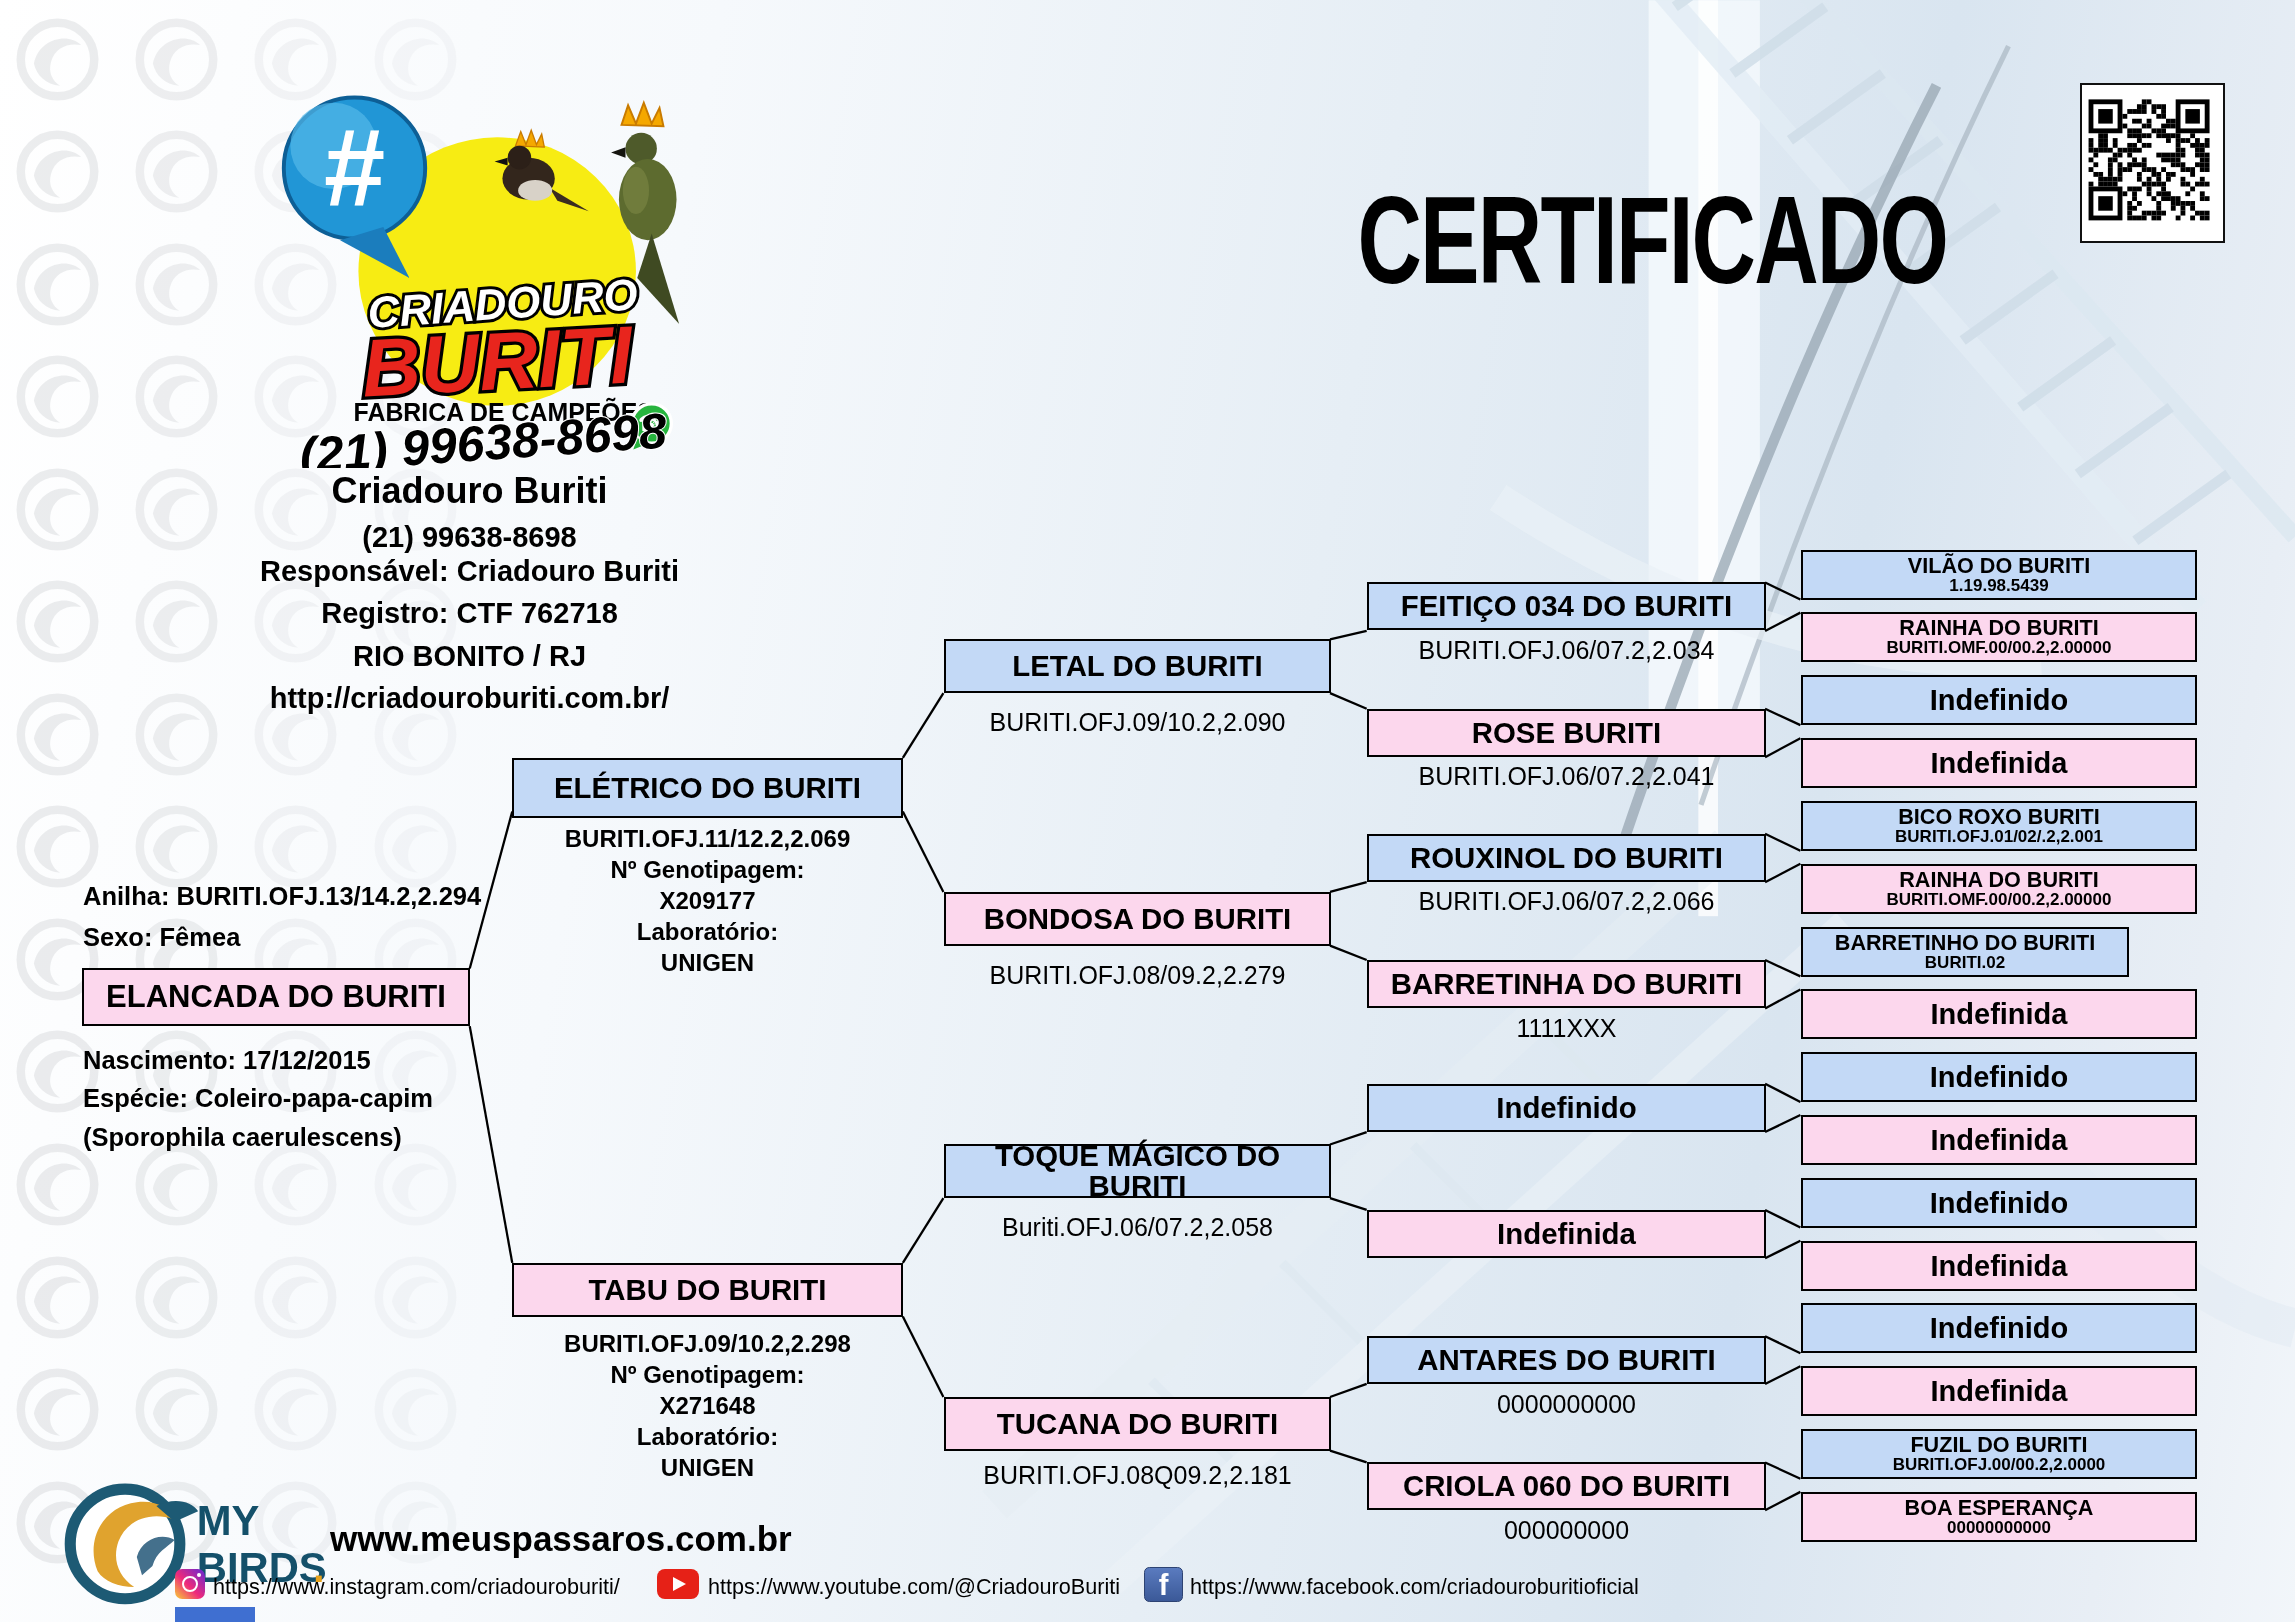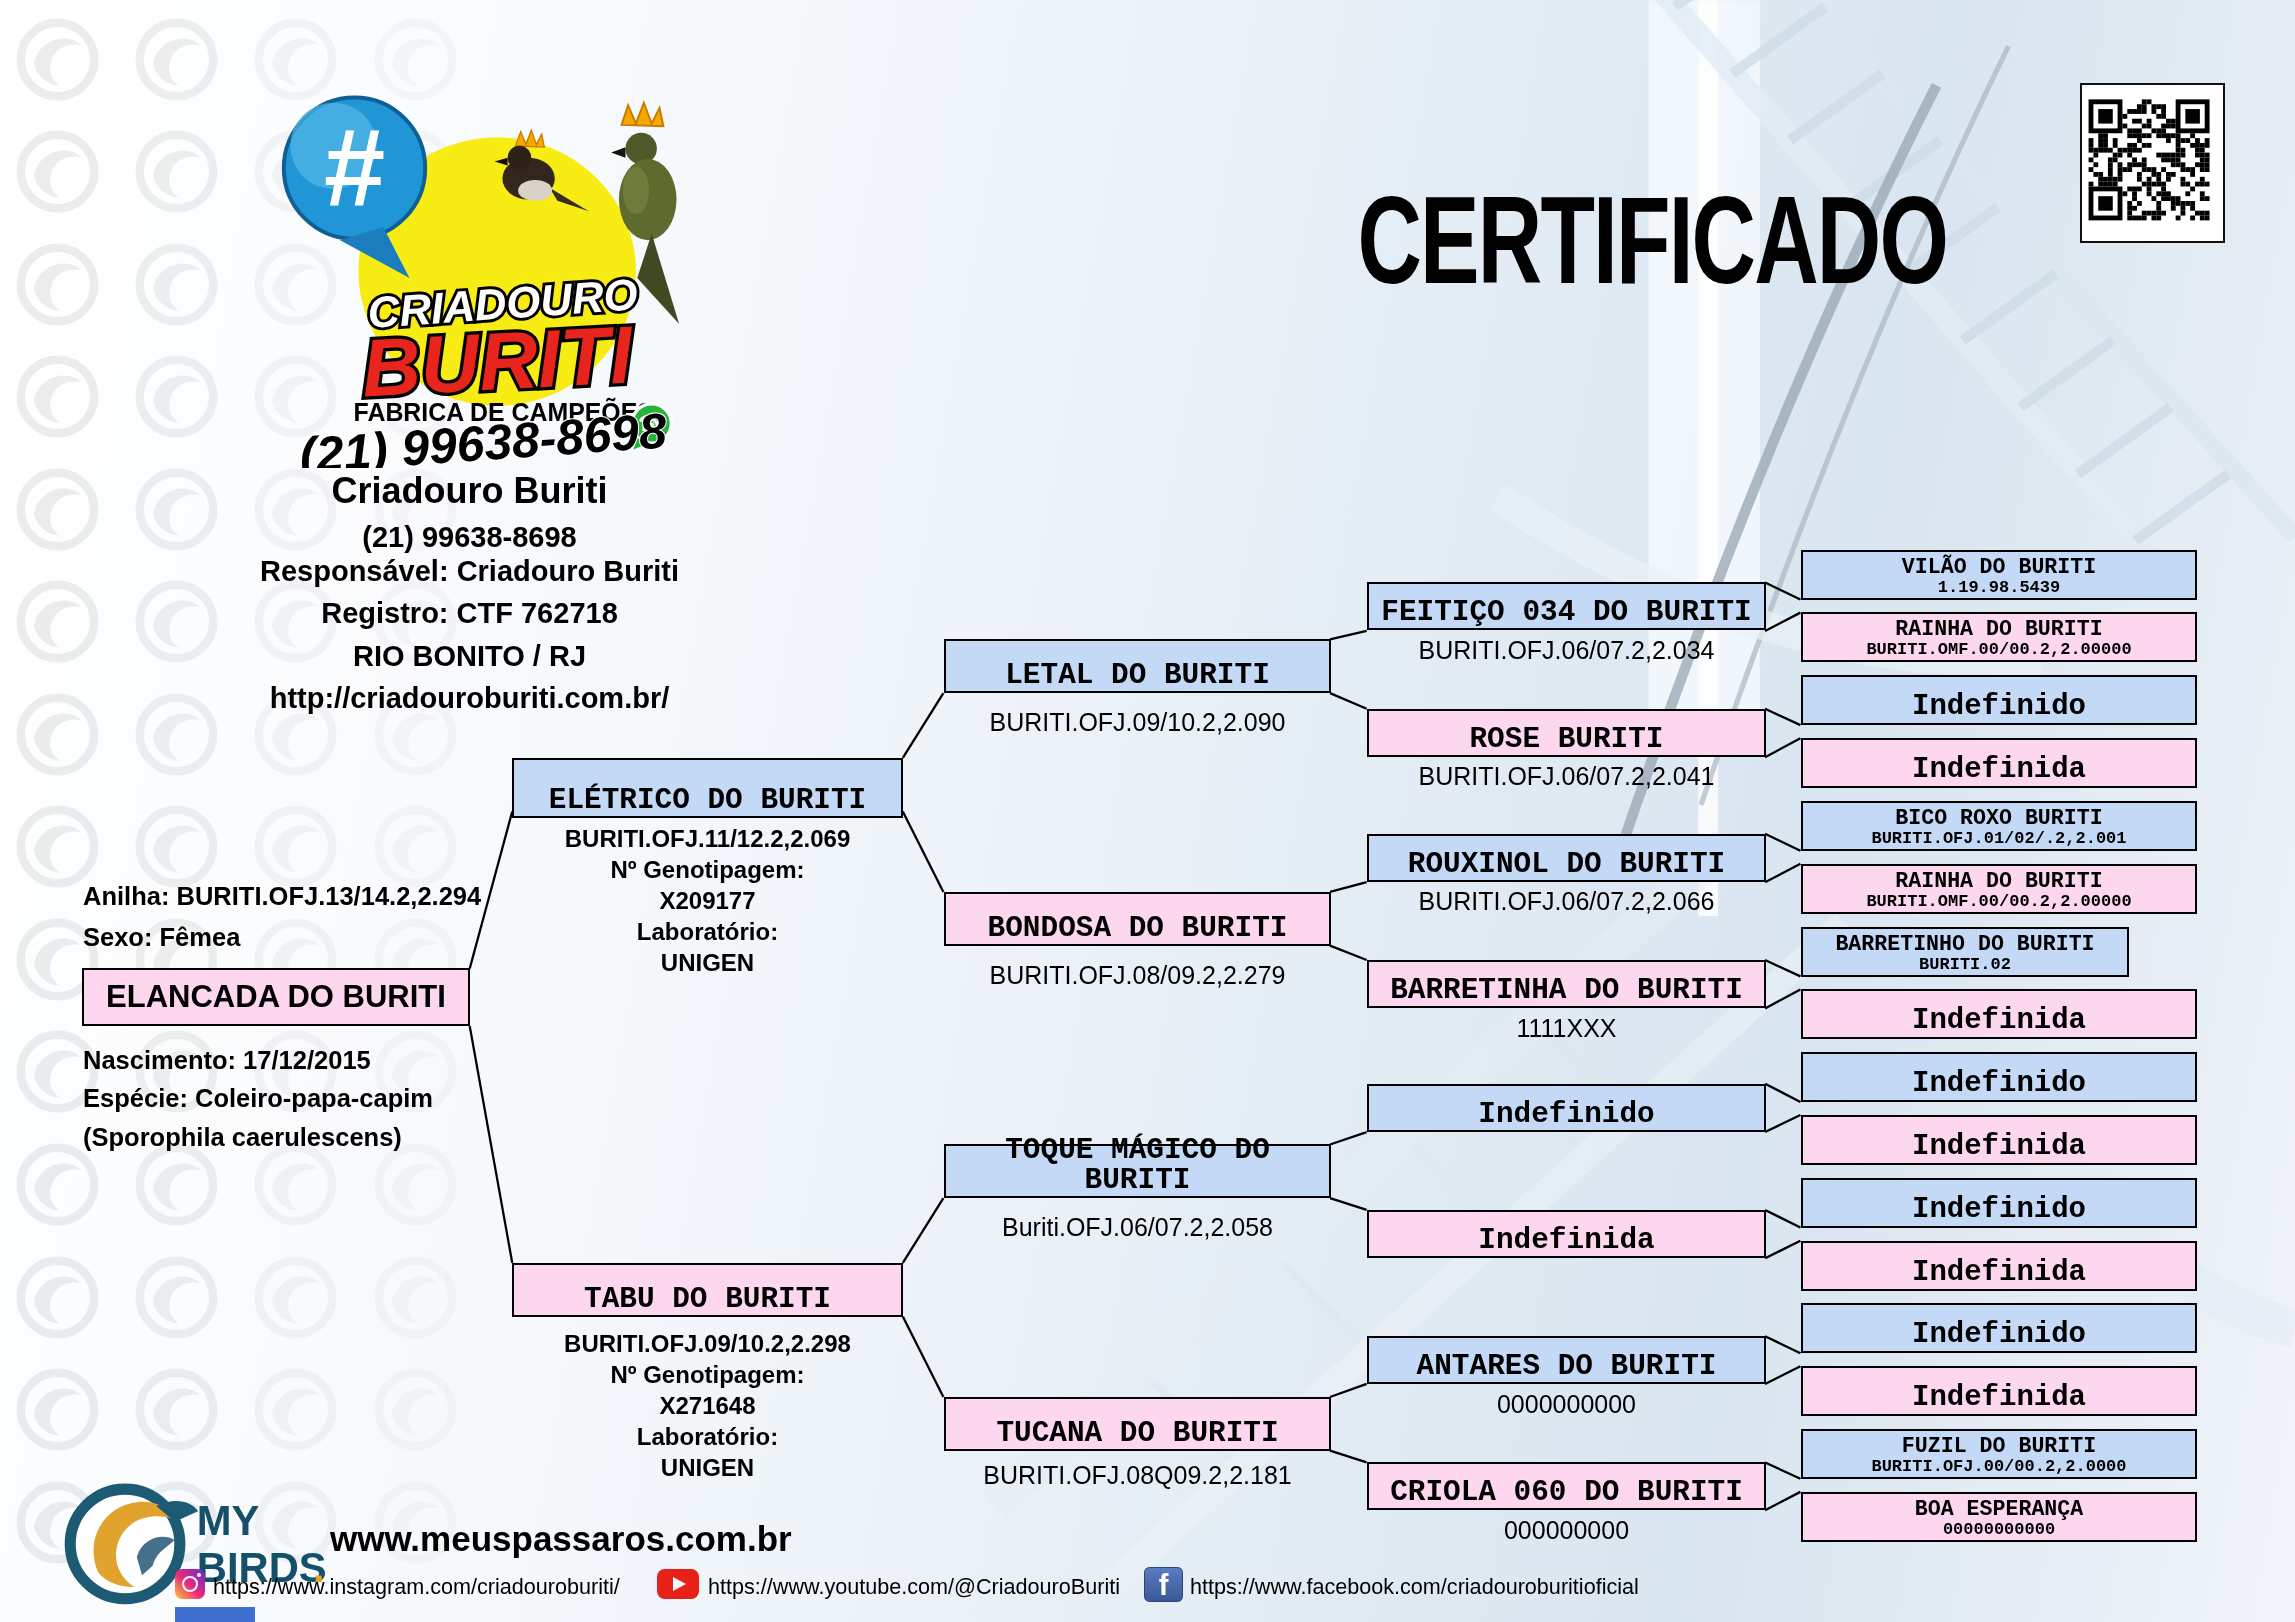--- a/index.html
+++ b/index.html
@@ -5,21 +5,21 @@
   html,body{margin:0;padding:0;}
   body{font-family:"Liberation Sans", sans-serif; background:#eef3f8;}
   #stage{position:relative;width:2295px;height:1623px;overflow:hidden;
          background:linear-gradient(100deg,#ffffff 0%,#f6f9fc 28%,#e6eef5 55%,#d9e5f0 76%,#e8eef5 92%,#f2f6fa 100%);}
   .abs{position:absolute;}
   .ctr{text-align:center;}
   .b{font-weight:bold;color:#000;}
 
   
   .pbox{position:absolute;border:2px solid #000;box-sizing:border-box;display:flex;flex-direction:column;
-        align-items:center;justify-content:flex-end;text-align:center;font-weight:bold;color:#000;z-index:6;font-family:Liberation Mono, monospace;}
+        align-items:center;justify-content:center;text-align:center;font-weight:bold;color:#000;z-index:6;}
   .male{background:var(--male,#c3d9f6);}
   .female{background:var(--female,#fcd7ed);}
   .pbox .bname{font-size:29.4px;line-height:1.02;}
   .pbox.g4 .bname{font-size:21.6px;line-height:1.08;}
   .pbox.g4 .bring{font-size:17px;line-height:1.1;}
   .pbox.g4 .bsingle{font-size:29px;}
   .ringbelow{position:absolute;text-align:center;font-weight:normal;color:#000;font-size:25px;z-index:6;}
   .detailblock{position:absolute;text-align:center;font-weight:bold;color:#000;font-size:24px;line-height:31px;z-index:6;}
 
   

